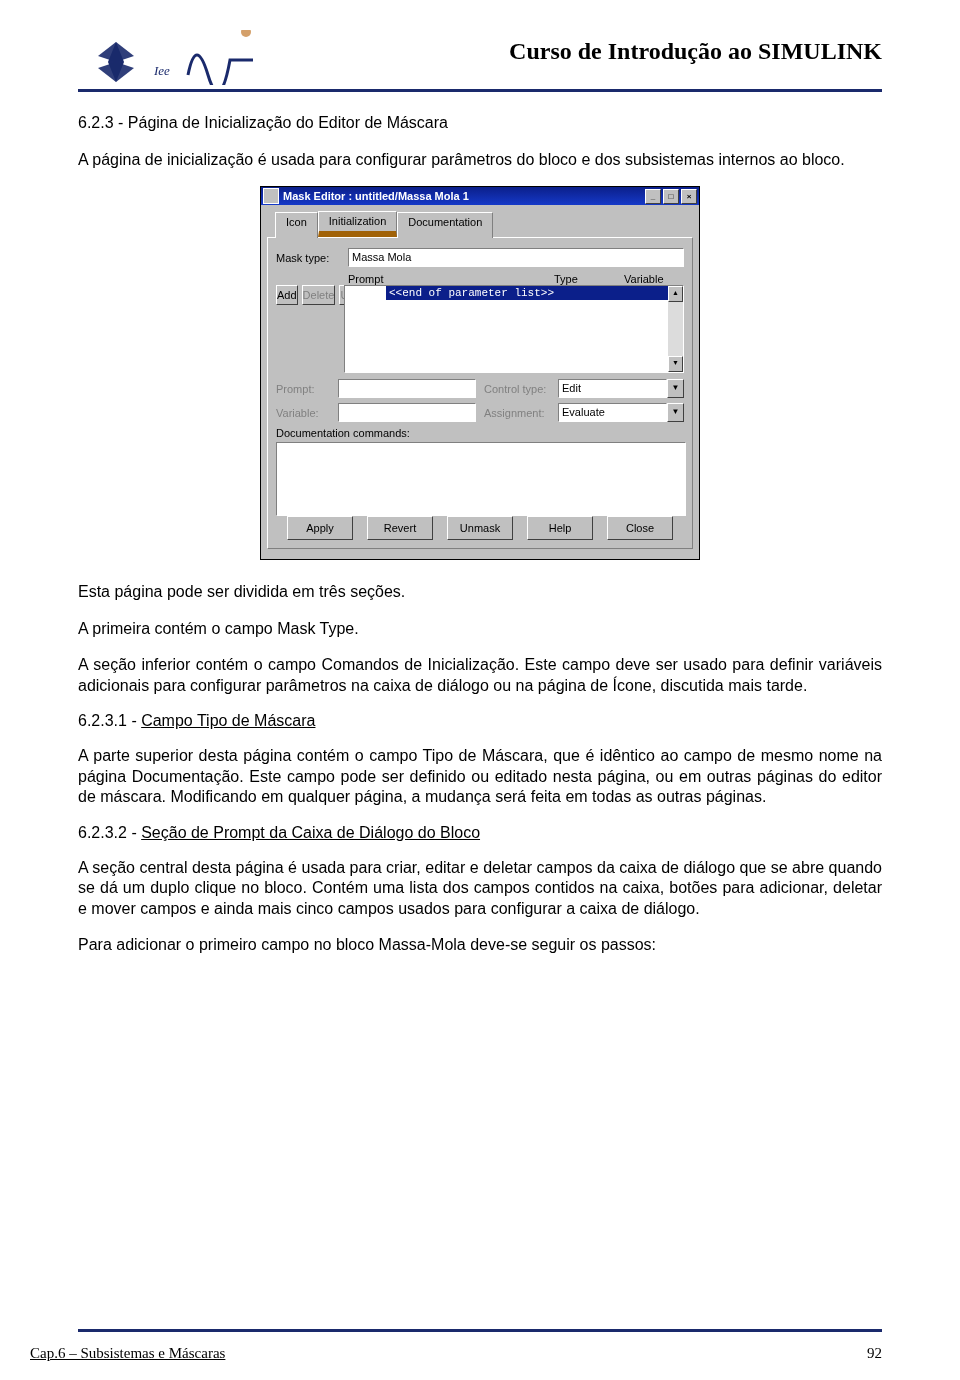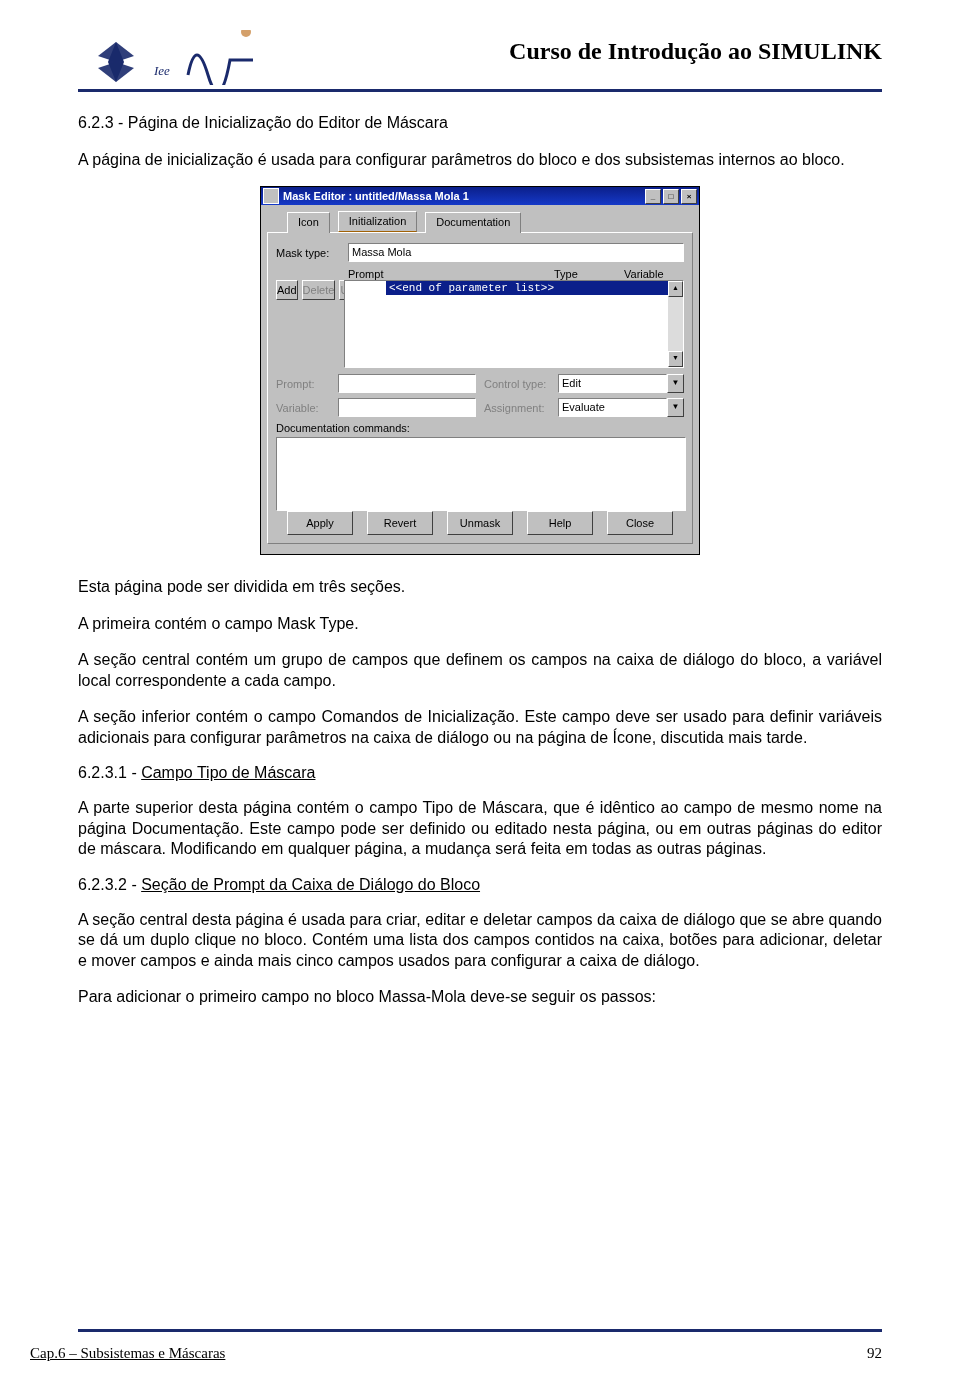--- a/index.html
+++ b/index.html
@@ -95,37 +95,37 @@
     justify-content: center;
     font-size: 8px;
     font-weight: bold;
     color: #000;
   }
   .win-body {
     padding: 6px 6px 10px 6px;
   }
   .tabs {
     display: flex;
-    gap: 8px;
-    margin-left: 20px;
+    gap: 0;
+    margin-left: 8px;
   }
   .tab {
     background: #c0c0c0;
     border-top: 1px solid #fff;
     border-left: 1px solid #fff;
     border-right: 1px solid #808080;
     padding: 3px 10px 4px 10px;
     font-size: 11px;
     position: relative;
     top: 1px;
   }
   .tab.active {
     top: 0;
     z-index: 2;
-    border-bottom: 1px solid #a16207;
+    border-bottom: 6px solid #a16207;
   }
   .tabpanel {
     border-top: 1px solid #fff;
     border-left: 1px solid #fff;
     border-right: 1px solid #808080;
     border-bottom: 1px solid #808080;
     padding: 10px 8px 8px 8px;
     background: #c0c0c0;
   }
   .row { display: flex; align-items: center; margin-bottom: 6px; }
@@ -379,21 +379,20 @@
             <div class="btn3d">Help</div>
             <div class="btn3d">Close</div>
           </div>
         </div>
       </div>
     </div>
   </div>
 
   <p class="body-text">Esta página pode ser dividida em três seções.</p>
   <p class="body-text">A primeira contém o campo Mask Type.</p>
-  <p class="body-text">A seção central contém um grupo de campos que definem os campos na caixa de diálogo do bloco, a variável local correspondente a cada campo.</p>
   <p class="body-text">A seção inferior contém o campo Comandos de Inicialização. Este campo deve ser usado para definir variáveis adicionais para configurar parâmetros na caixa de diálogo ou na página de Ícone, discutida mais tarde.</p>
 
   <p class="sub-heading">
     <span>6.2.3.1 - </span><span class="underline">Campo Tipo de Máscara</span>
   </p>
   <p class="body-text">A parte superior desta página contém o campo Tipo de Máscara, que é idêntico ao campo de mesmo nome na página Documentação. Este campo pode ser definido ou editado nesta página, ou em outras páginas do editor de máscara. Modificando em qualquer página, a mudança será feita em todas as outras páginas.</p>
 
   <p class="sub-heading">
     <span>6.2.3.2 - </span><span class="underline">Seção de Prompt da Caixa de Diálogo do Bloco</span>
   </p>

